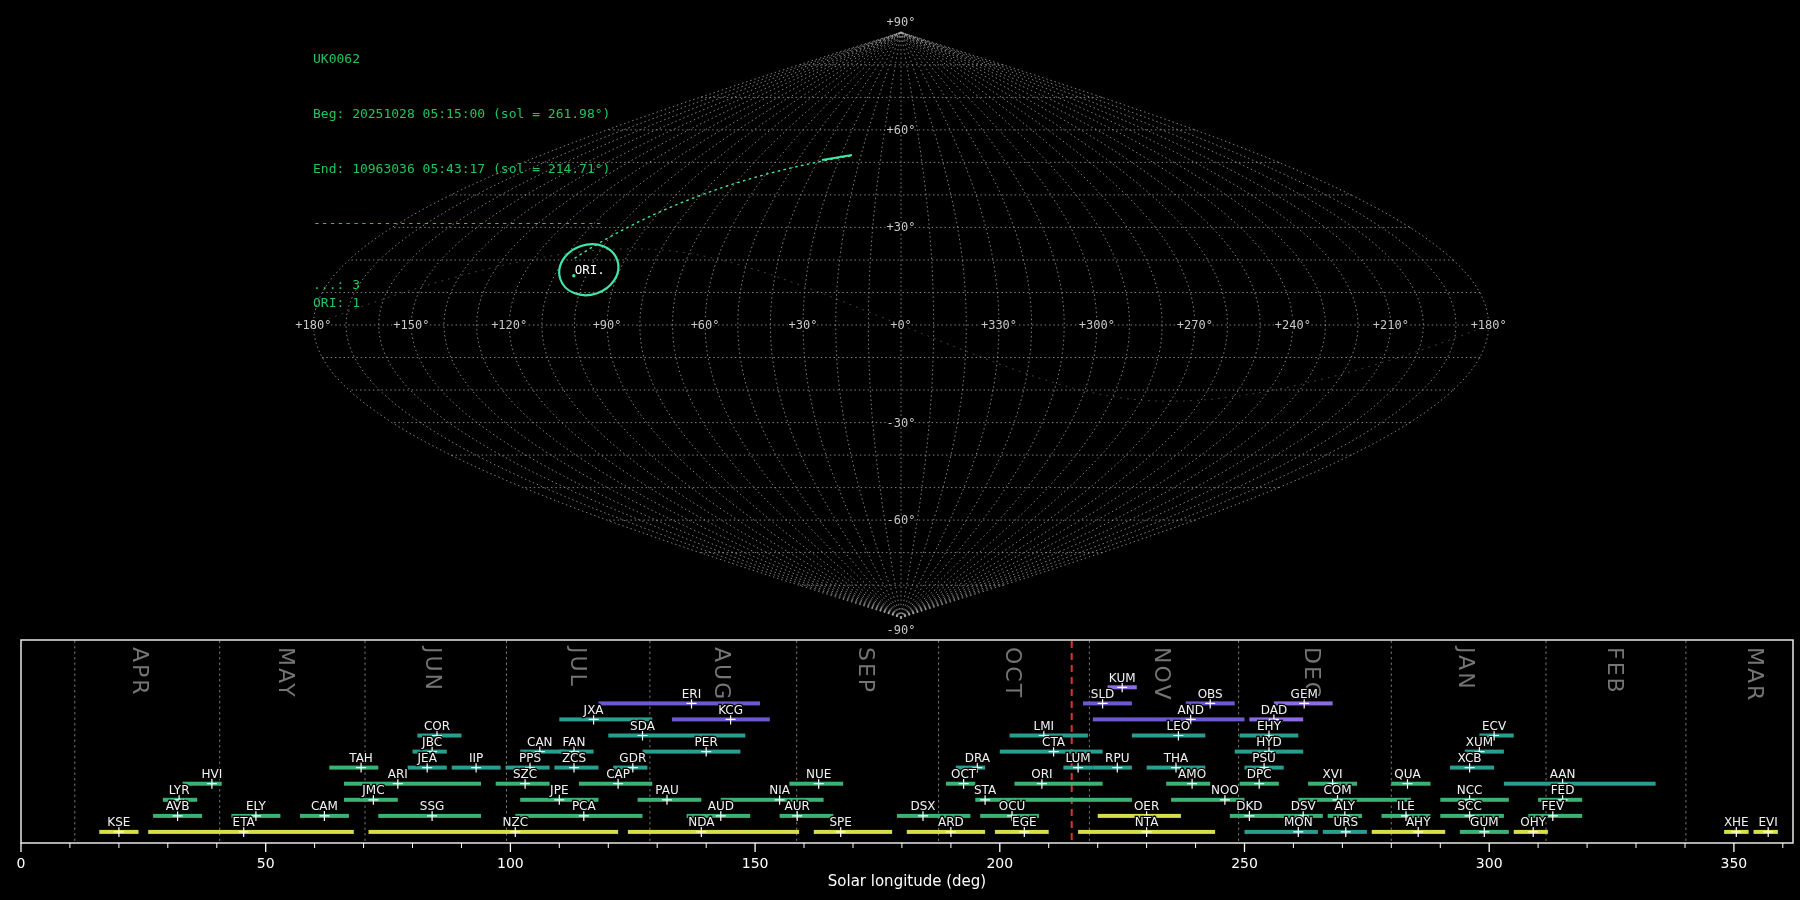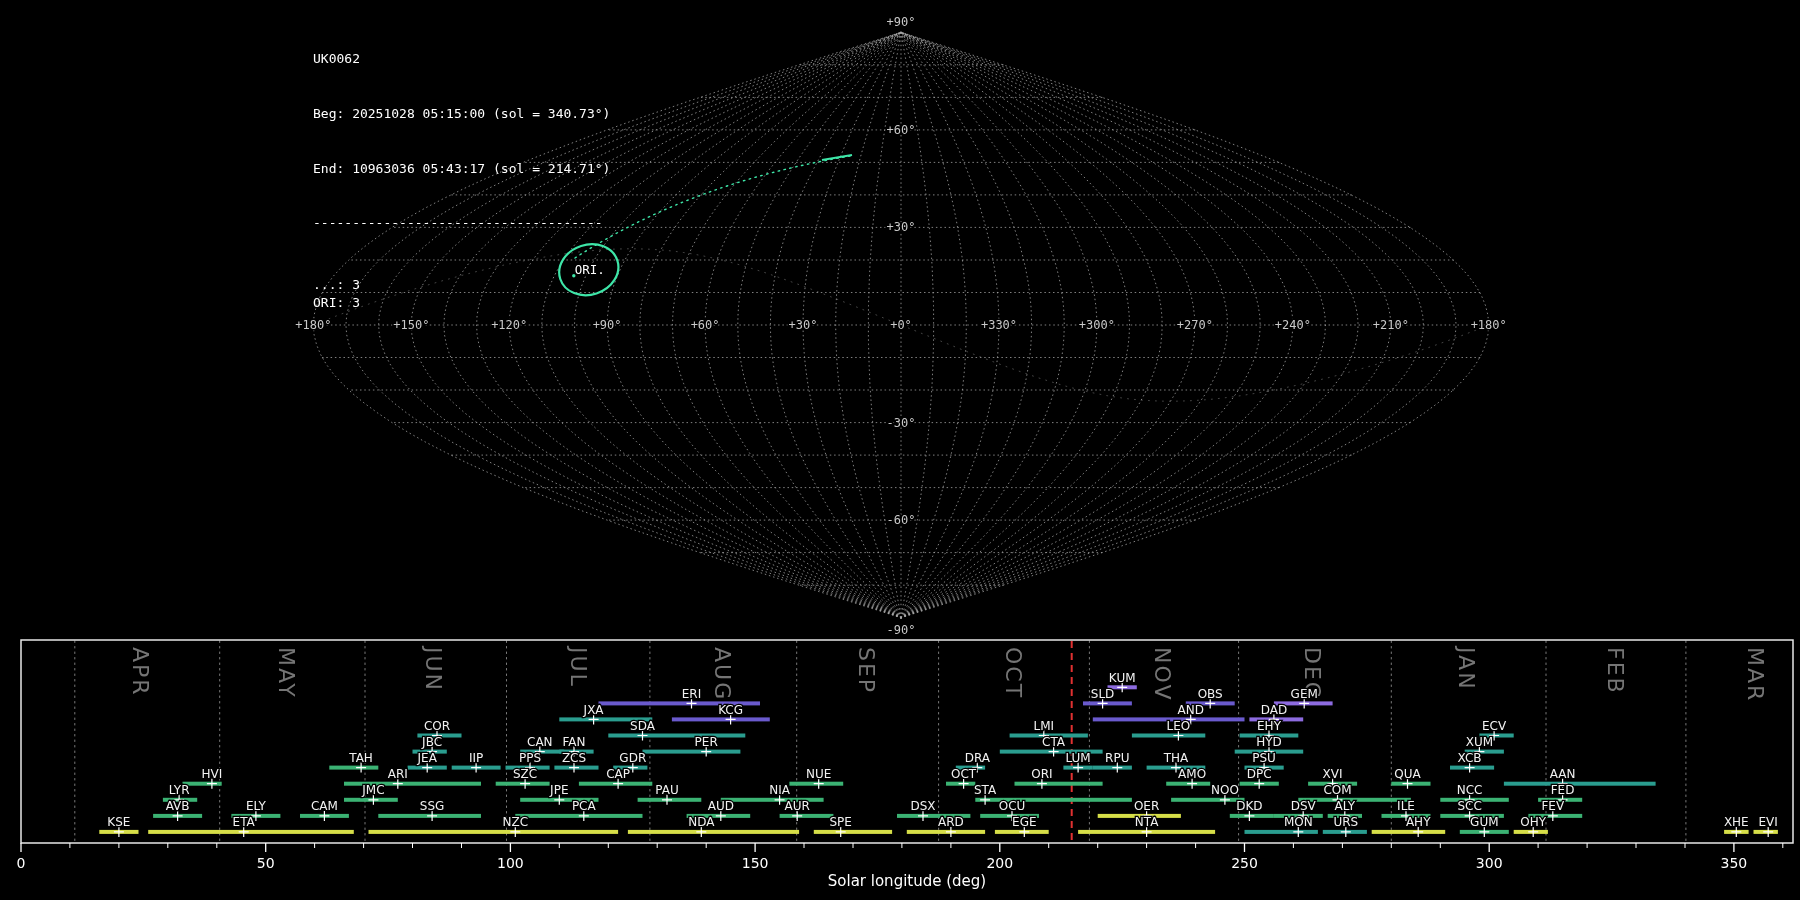--- a/index.html
+++ b/index.html
@@ -1,38 +1,38 @@
 <!DOCTYPE html>
 <html><head>
 <meta charset="utf-8">
 <style>
   html,body{margin:0;padding:0;background:#000;width:1800px;height:900px;overflow:hidden;}
   .stage{position:relative;width:1800px;height:900px;background:#000;}
   svg#plot{position:absolute;left:0;top:0;}
-  .info{position:absolute;left:313px;top:14px;color:#ffffff;
+  .info{position:absolute;left:313px;top:14px;color:#22c55e;
         font:13px/1.4 "DejaVu Sans Mono",monospace;white-space:pre;z-index:5;}
   .info .counts{margin-top:7px;}
   .maplbl{fill:#c9c9c9;font:12px "DejaVu Sans Mono",monospace;paint-order:stroke;stroke:#000;stroke-width:3px;}
   .radlbl{fill:#fff;font:12.5px "DejaVu Sans Mono",monospace;paint-order:stroke;stroke:#000;stroke-width:3px;}
   .month{fill:#757575;font:22px "DejaVu Sans",sans-serif;letter-spacing:2px;}
   .shlbl{fill:#f2f2f2;font:12px "DejaVu Sans",sans-serif;paint-order:stroke;stroke:#000;stroke-width:2.5px;}
   .tick{fill:#fff;font:14px "DejaVu Sans",sans-serif;}
   .axis{fill:#fff;font:15px "DejaVu Sans",sans-serif;}
 </style>
 </head>
 <body>
 
 <div class="stage">
 
   <div class="info">
     <div>UK0062</div>
-    <div>Beg: 20251028 05:15:00 (sol = 340.73°)</div>
+    <div>Beg: 20251028 05:15:00 (sol = 261.98°)</div>
     <div>End: 10963036 05:43:17 (sol = 214.71°)</div>
     <div>-------------------------------------</div>
-    <div class="counts"><div>...: 3</div><div>ORI: 3</div></div>
+    <div class="counts"><div>...: 3</div><div>ORI: 1</div></div>
   </div>
 
   <svg id="plot" width="1800" height="900" viewBox="0 0 1800 900">
       <g>
         <polyline fill="none" stroke="#a8a8a8" stroke-width="0.9" stroke-dasharray="0.7 3.6" stroke-linecap="round" opacity="0.85" points="901,617.7 931.8,607.9 962.4,598.2 992.9,588.4 1023.2,578.7 1053.1,568.9 1082.6,559.1 1111.6,549.4 1140,539.6 1167.8,529.9 1194.9,520.1 1221.1,510.4 1246.4,500.6 1270.9,490.9 1294.2,481.1 1316.6,471.3 1337.7,461.6 1357.7,451.8 1376.5,442.1 1393.9,432.3 1410,422.6 1424.6,412.8 1437.9,403 1449.7,393.3 1459.9,383.5 1468.7,373.8 1475.9,364 1481.5,354.3 1485.5,344.5 1487.9,334.8 1488.7,325 1487.9,315.2 1485.5,305.5 1481.5,295.7 1475.9,286 1468.7,276.2 1459.9,266.5 1449.7,256.7 1437.9,247 1424.6,237.2 1410,227.4 1393.9,217.7 1376.5,207.9 1357.7,198.2 1337.7,188.4 1316.6,178.7 1294.2,168.9 1270.9,159.1 1246.4,149.4 1221.1,139.6 1194.9,129.9 1167.8,120.1 1140,110.4 1111.6,100.6 1082.6,90.9 1053.1,81.1 1023.2,71.3 992.9,61.6 962.4,51.8 931.8,42.1 901,32.3"></polyline>
         <polyline fill="none" stroke="#a8a8a8" stroke-width="0.9" stroke-dasharray="0.7 3.6" stroke-linecap="round" opacity="0.85" points="901,617.7 930,607.9 959,598.2 987.8,588.4 1016.4,578.7 1044.7,568.9 1072.5,559.1 1099.9,549.4 1126.8,539.6 1153,529.9 1178.5,520.1 1203.3,510.4 1227.3,500.6 1250.3,490.9 1272.4,481.1 1293.5,471.3 1313.5,461.6 1332.4,451.8 1350,442.1 1366.5,432.3 1381.7,422.6 1395.6,412.8 1408.1,403 1419.2,393.3 1428.9,383.5 1437.1,373.8 1443.9,364 1449.2,354.3 1453,344.5 1455.3,334.8 1456.1,325 1455.3,315.2 1453,305.5 1449.2,295.7 1443.9,286 1437.1,276.2 1428.9,266.5 1419.2,256.7 1408.1,247 1395.6,237.2 1381.7,227.4 1366.5,217.7 1350,207.9 1332.4,198.2 1313.5,188.4 1293.5,178.7 1272.4,168.9 1250.3,159.1 1227.3,149.4 1203.3,139.6 1178.5,129.9 1153,120.1 1126.8,110.4 1099.9,100.6 1072.5,90.9 1044.7,81.1 1016.4,71.3 987.8,61.6 959,51.8 930,42.1 901,32.3"></polyline>
         <polyline fill="none" stroke="#a8a8a8" stroke-width="0.9" stroke-dasharray="0.7 3.6" stroke-linecap="round" opacity="0.85" points="901,617.7 928.3,607.9 955.6,598.2 982.7,588.4 1009.6,578.7 1036.2,568.9 1062.4,559.1 1088.2,549.4 1113.5,539.6 1138.2,529.9 1162.2,520.1 1185.5,510.4 1208.1,500.6 1229.8,490.9 1250.6,481.1 1270.4,471.3 1289.2,461.6 1307,451.8 1323.6,442.1 1339.1,432.3 1353.4,422.6 1366.5,412.8 1378.2,403 1388.7,393.3 1397.8,383.5 1405.6,373.8 1412,364 1417,354.3 1420.5,344.5 1422.7,334.8 1423.4,325 1422.7,315.2 1420.5,305.5 1417,295.7 1412,286 1405.6,276.2 1397.8,266.5 1388.7,256.7 1378.2,247 1366.5,237.2 1353.4,227.4 1339.1,217.7 1323.6,207.9 1307,198.2 1289.2,188.4 1270.4,178.7 1250.6,168.9 1229.8,159.1 1208.1,149.4 1185.5,139.6 1162.2,129.9 1138.2,120.1 1113.5,110.4 1088.2,100.6 1062.4,90.9 1036.2,81.1 1009.6,71.3 982.7,61.6 955.6,51.8 928.3,42.1 901,32.3"></polyline>
         <polyline fill="none" stroke="#a8a8a8" stroke-width="0.9" stroke-dasharray="0.7 3.6" stroke-linecap="round" opacity="0.85" points="901,617.7 926.6,607.9 952.2,598.2 977.6,588.4 1002.8,578.7 1027.8,568.9 1052.3,559.1 1076.5,549.4 1100.2,539.6 1123.3,529.9 1145.9,520.1 1167.7,510.4 1188.9,500.6 1209.2,490.9 1228.7,481.1 1247.3,471.3 1265,461.6 1281.6,451.8 1297.2,442.1 1311.7,432.3 1325.1,422.6 1337.4,412.8 1348.4,403 1358.2,393.3 1366.8,383.5 1374.1,373.8 1380,364 1384.7,354.3 1388.1,344.5 1390.1,334.8 1390.8,325 1390.1,315.2 1388.1,305.5 1384.7,295.7 1380,286 1374.1,276.2 1366.8,266.5 1358.2,256.7 1348.4,247 1337.4,237.2 1325.1,227.4 1311.7,217.7 1297.2,207.9 1281.6,198.2 1265,188.4 1247.3,178.7 1228.7,168.9 1209.2,159.1 1188.9,149.4 1167.7,139.6 1145.9,129.9 1123.3,120.1 1100.2,110.4 1076.5,100.6 1052.3,90.9 1027.8,81.1 1002.8,71.3 977.6,61.6 952.2,51.8 926.6,42.1 901,32.3"></polyline>
         <polyline fill="none" stroke="#a8a8a8" stroke-width="0.9" stroke-dasharray="0.7 3.6" stroke-linecap="round" opacity="0.85" points="901,617.7 924.9,607.9 948.8,598.2 972.5,588.4 996,578.7 1019.3,568.9 1042.3,559.1 1064.8,549.4 1086.9,539.6 1108.5,529.9 1129.6,520.1 1150,510.4 1169.7,500.6 1188.7,490.9 1206.9,481.1 1224.2,471.3 1240.7,461.6 1256.2,451.8 1270.8,442.1 1284.4,432.3 1296.9,422.6 1308.3,412.8 1318.6,403 1327.7,393.3 1335.7,383.5 1342.5,373.8 1348.1,364 1352.5,354.3 1355.6,344.5 1357.5,334.8 1358.1,325 1357.5,315.2 1355.6,305.5 1352.5,295.7 1348.1,286 1342.5,276.2 1335.7,266.5 1327.7,256.7 1318.6,247 1308.3,237.2 1296.9,227.4 1284.4,217.7 1270.8,207.9 1256.2,198.2 1240.7,188.4 1224.2,178.7 1206.9,168.9 1188.7,159.1 1169.7,149.4 1150,139.6 1129.6,129.9 1108.5,120.1 1086.9,110.4 1064.8,100.6 1042.3,90.9 1019.3,81.1 996,71.3 972.5,61.6 948.8,51.8 924.9,42.1 901,32.3"></polyline>
         <polyline fill="none" stroke="#a8a8a8" stroke-width="0.9" stroke-dasharray="0.7 3.6" stroke-linecap="round" opacity="0.85" points="901,617.7 923.2,607.9 945.4,598.2 967.4,588.4 989.2,578.7 1010.9,568.9 1032.2,559.1 1053.1,549.4 1073.6,539.6 1093.7,529.9 1113.2,520.1 1132.2,510.4 1150.5,500.6 1168.1,490.9 1185,481.1 1201.1,471.3 1216.4,461.6 1230.9,451.8 1244.4,442.1 1257,432.3 1268.6,422.6 1279.2,412.8 1288.8,403 1297.3,393.3 1304.7,383.5 1311,373.8 1316.2,364 1320.2,354.3 1323.1,344.5 1324.9,334.8 1325.5,325 1324.9,315.2 1323.1,305.5 1320.2,295.7 1316.2,286 1311,276.2 1304.7,266.5 1297.3,256.7 1288.8,247 1279.2,237.2 1268.6,227.4 1257,217.7 1244.4,207.9 1230.9,198.2 1216.4,188.4 1201.1,178.7 1185,168.9 1168.1,159.1 1150.5,149.4 1132.2,139.6 1113.2,129.9 1093.7,120.1 1073.6,110.4 1053.1,100.6 1032.2,90.9 1010.9,81.1 989.2,71.3 967.4,61.6 945.4,51.8 923.2,42.1 901,32.3"></polyline>

